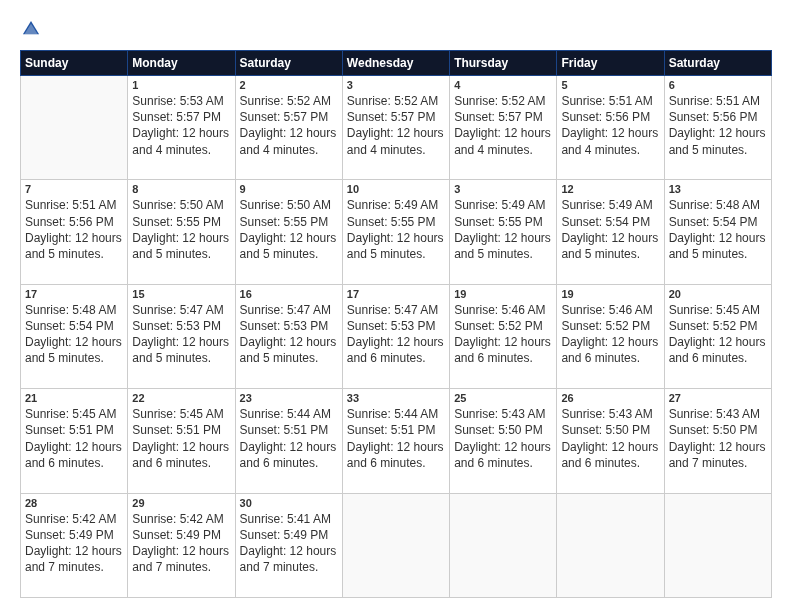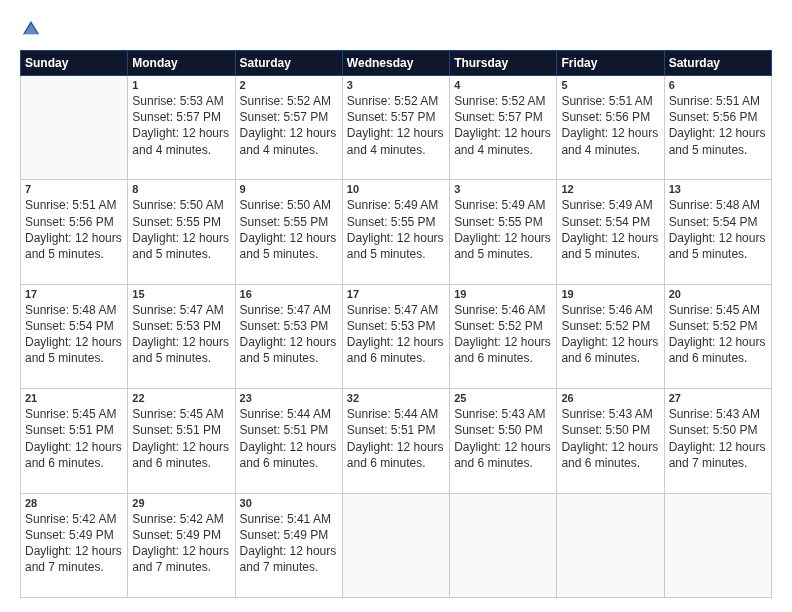--- a/index.html
+++ b/index.html
@@ -223,21 +223,21 @@
           </td>
           <td>
             <span class="day-number">22</span>
             <div class="day-info">Sunrise: 5:45 AM<br>Sunset: 5:51 PM<br>Daylight: 12 hours<br>and 6 minutes.</div>
           </td>
           <td>
             <span class="day-number">23</span>
             <div class="day-info">Sunrise: 5:44 AM<br>Sunset: 5:51 PM<br>Daylight: 12 hours<br>and 6 minutes.</div>
           </td>
           <td>
-            <span class="day-number">32</span>
+            <span class="day-number">33</span>
             <div class="day-info">Sunrise: 5:44 AM<br>Sunset: 5:51 PM<br>Daylight: 12 hours<br>and 6 minutes.</div>
           </td>
           <td>
             <span class="day-number">25</span>
             <div class="day-info">Sunrise: 5:43 AM<br>Sunset: 5:50 PM<br>Daylight: 12 hours<br>and 6 minutes.</div>
           </td>
           <td>
             <span class="day-number">26</span>
             <div class="day-info">Sunrise: 5:43 AM<br>Sunset: 5:50 PM<br>Daylight: 12 hours<br>and 6 minutes.</div>
           </td>

